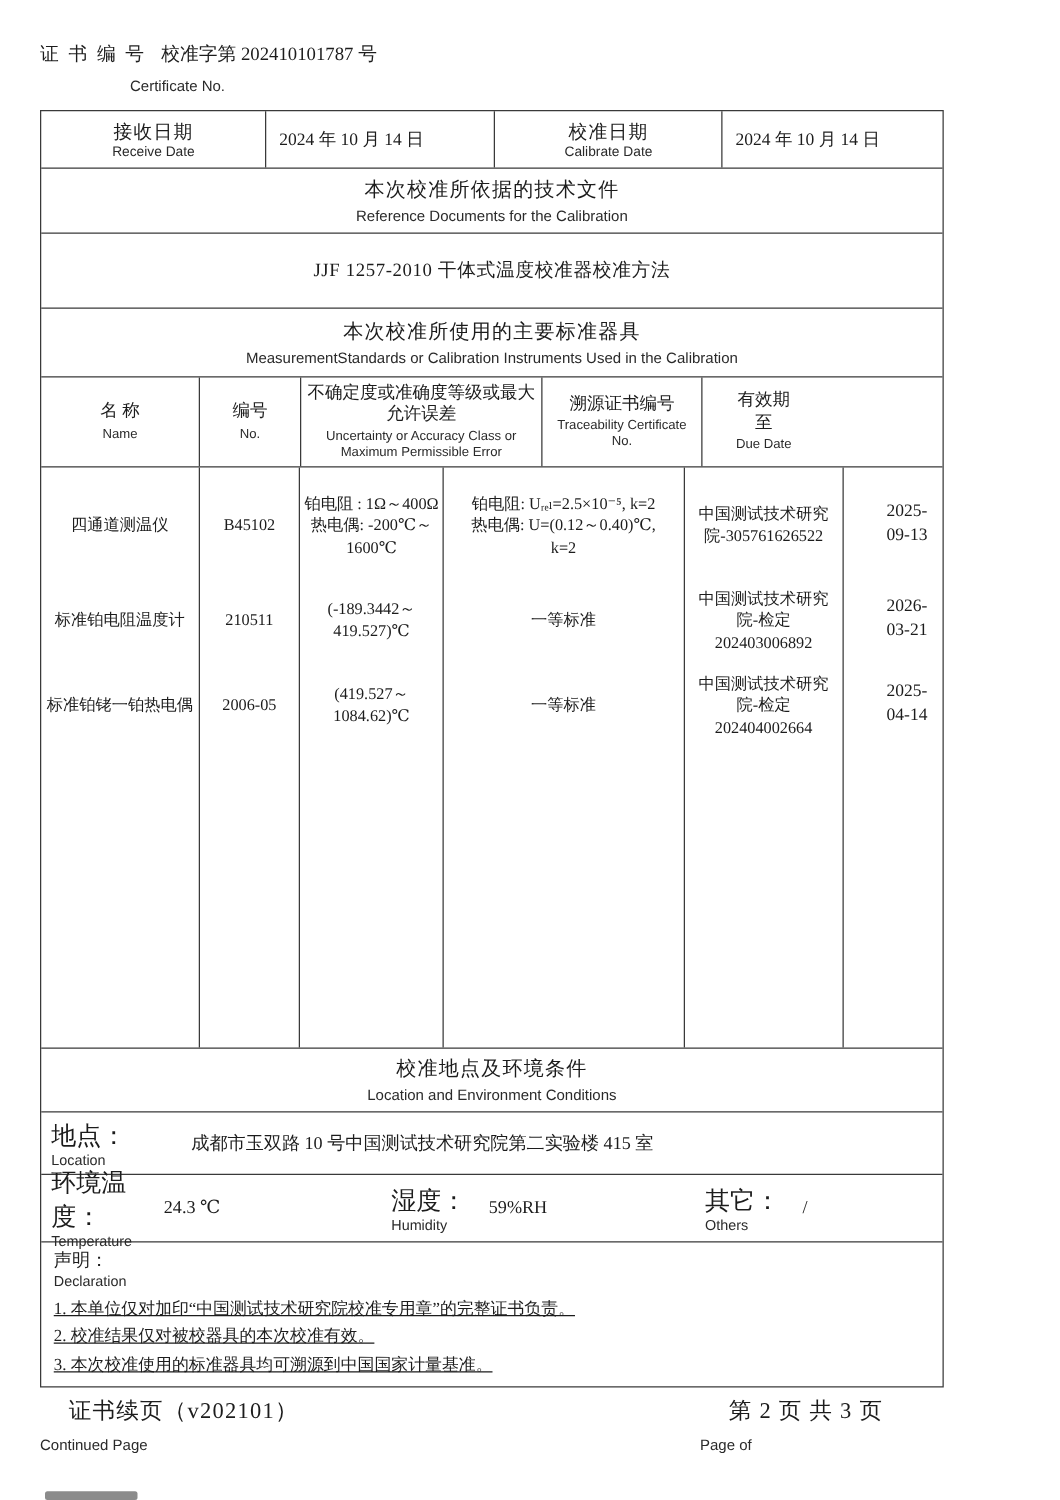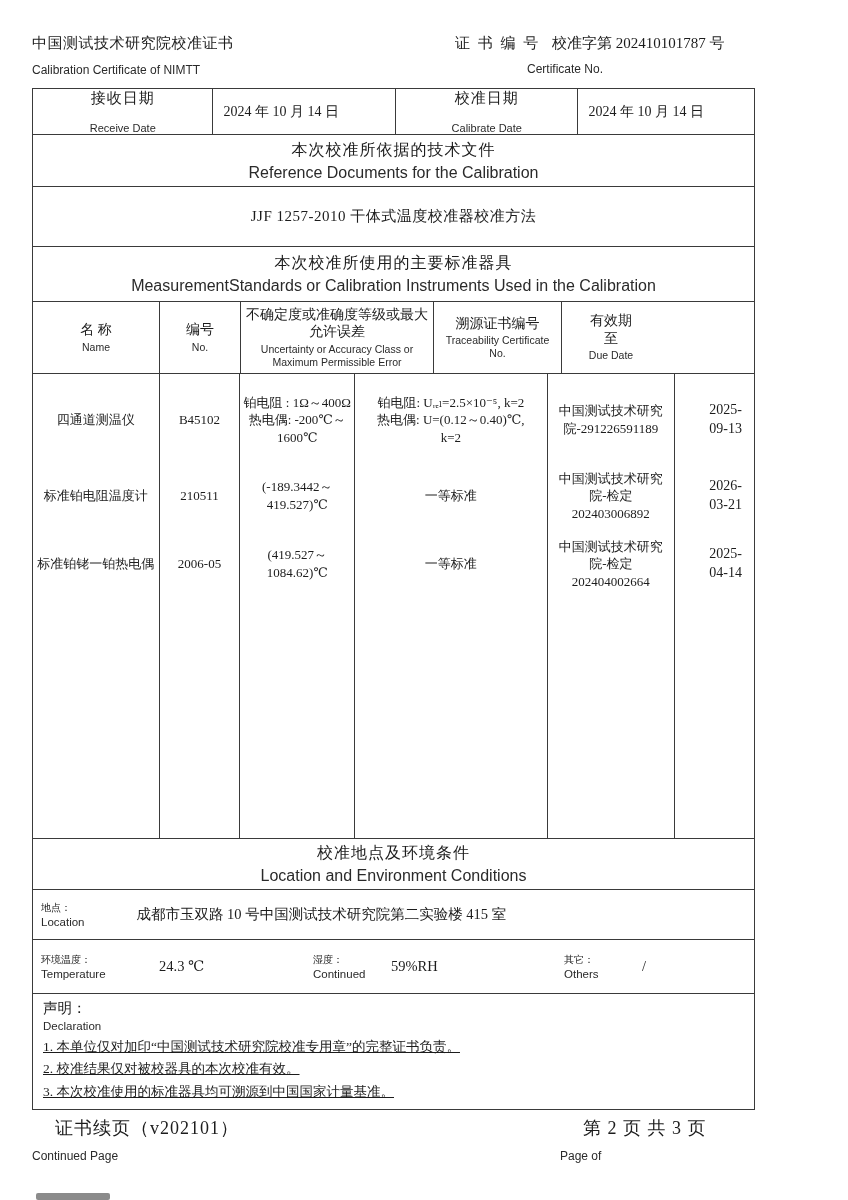--- a/index.html
+++ b/index.html
@@ -24,30 +24,30 @@
   
   .stack{
     position:absolute;left:32px;top:88px;width:723px;
     border:1.5px solid #3a3a3a;box-sizing:border-box;background:#fff;
   }
   .srow{box-sizing:border-box;border-top:1px solid #3a3a3a;}
   .srow:first-child{border-top:none;}
 
   
   .dates{height:45px;display:flex;}
-  .dcell{box-sizing:border-box;border-left:1px solid #3a3a3a;display:flex;flex-direction:column;align-items:center;justify-content:space-between;}
+  .dcell{box-sizing:border-box;border-left:1px solid #3a3a3a;display:flex;flex-direction:column;align-items:center;justify-content:center;}
   .dcell:first-child{border-left:none;}
   .dcell.lab .cn{font-size:15px;letter-spacing:1px;}
   .dcell.lab .en{font-size:11px;margin-top:1px;}
   .dcell.val{align-items:flex-start;justify-content:center;padding-left:10px;font-size:14px;}
 
   
   .sechdr{display:flex;flex-direction:column;align-items:center;justify-content:center;}
   .sechdr .cn{font-size:16px;letter-spacing:1px;font-weight:500;}
-  .sechdr .en{font-size:16px;margin-top:3px;}
+  .sechdr .en{font-size:12px;margin-top:3px;}
 
   
   .jjf{height:60px;display:flex;align-items:center;justify-content:center;font-size:15px;letter-spacing:.5px;}
 
   
   .thead{height:72px;display:flex;}
   .tbody{height:465px;display:flex;}
   .tcol{box-sizing:border-box;border-left:1px solid #3a3a3a;}
   .tcol:first-child{border-left:none;}
   .th{display:flex;flex-direction:column;align-items:center;justify-content:center;text-align:center;padding:2px 3px;}
@@ -56,21 +56,21 @@
   .w-name{width:126px;}.w-no{width:81px;}.w-range{width:115px;}
   .w-unc{width:193px;}.w-trace{width:128px;}.w-due{width:80px;padding-left:22px;}
   .entry{display:flex;align-items:center;justify-content:center;text-align:center;
          white-space:pre-line;padding:0 3px;box-sizing:border-box;line-height:1.35;}
   .e1{height:92px;}.e2{height:60px;}.e3{height:76px;}
   .fs13{font-size:13px;}.fs14{font-size:14px;}
 
   
   .locrow{height:50px;display:flex;align-items:center;}
   .lblblock{display:flex;flex-direction:column;justify-content:center;padding-left:8px;}
-  .lblblock .cn{font-size:10px;}
+  .lblblock .cn{font-size:20px;}
   .lblblock .en{font-size:11.5px;margin-top:1px;}
   .locval{font-size:14.5px;margin-left:52px;}
   .envrow{height:54px;display:flex;align-items:center;}
   .envgrp{display:flex;align-items:center;}
   .envval{font-size:14.5px;}
 
   
   .decl{height:116px;padding:5px 10px;box-sizing:border-box;}
   .decl .cn{font-size:14.5px;}
   .decl .en{font-size:11.5px;margin:2px 0 4px 0;}
@@ -86,24 +86,20 @@
   .scan-artifact{position:absolute;left:36px;top:1193px;width:74px;height:7px;
     background:#6e6e6e;border-radius:2px;opacity:.8;}
 </style>
 </head>
 <body>
 
 <div class="page">
 
   <div class="doc-header">
     <div class="hdr-row">
-      <div class="hdr-left">
-        <div class="title-cn">中国测试技术研究院校准证书</div>
-        <div class="title-en en">Calibration Certificate of NIMTT</div>
-      </div>
       <div class="hdr-right">
         <div class="cert-line">
           <span class="lbl">证 书 编 号</span>
           <span>校准字第 202410101787 号</span>
         </div>
         <div class="cert-en en">Certificate No.</div>
       </div>
     </div>
   </div>
 
@@ -175,21 +171,21 @@
         <div class="entry e3 fs13">(419.527～1084.62)℃</div>
       </div>
       <div class="tcol w-unc">
         <div class="entry e1 fs13">铂电阻: Uᵣₑₗ=2.5×10⁻⁵, k=2
 热电偶: U=(0.12～0.40)℃,
 k=2</div>
         <div class="entry e2 fs13">一等标准</div>
         <div class="entry e3 fs13">一等标准</div>
       </div>
       <div class="tcol w-trace">
-        <div class="entry e1 fs13">中国测试技术研究院-291226591189</div>
+        <div class="entry e1 fs13">中国测试技术研究院-305761626522</div>
         <div class="entry e2 fs13">中国测试技术研究院-检定 202403006892</div>
         <div class="entry e3 fs13">中国测试技术研究院-检定 202404002664</div>
       </div>
       <div class="tcol w-due">
         <div class="entry e1 fs14">2025-09-13</div>
         <div class="entry e2 fs14">2026-03-21</div>
         <div class="entry e3 fs14">2025-04-14</div>
       </div>
     </div>
 
@@ -205,26 +201,26 @@
       </div>
       <div class="locval">成都市玉双路 10 号中国测试技术研究院第二实验楼 415 室</div>
     </div>
 
     <div class="srow envrow">
       <div class="envgrp" style="width:268px">
         <div class="lblblock" style="width:90px">
           <span class="cn">环境温度：</span>
           <span class="en">Temperature</span>
         </div>
-        <div class="envval" style="margin-left:28px">24.3  ℃</div>
+        <div class="envval" style="">24.3  ℃</div>
       </div>
       <div class="envgrp" style="width:245px">
         <div class="lblblock" style="width:78px;padding-left:12px">
           <span class="cn">湿度：</span>
-          <span class="en">Continued</span>
+          <span class="en">Humidity</span>
         </div>
         <div class="envval" style="margin-left:0px">59%RH</div>
       </div>
       <div class="envgrp">
         <div class="lblblock" style="width:60px;padding-left:18px">
           <span class="cn">其它：</span>
           <span class="en">Others</span>
         </div>
         <div class="envval" style="margin-left:18px">/</div>
       </div>

